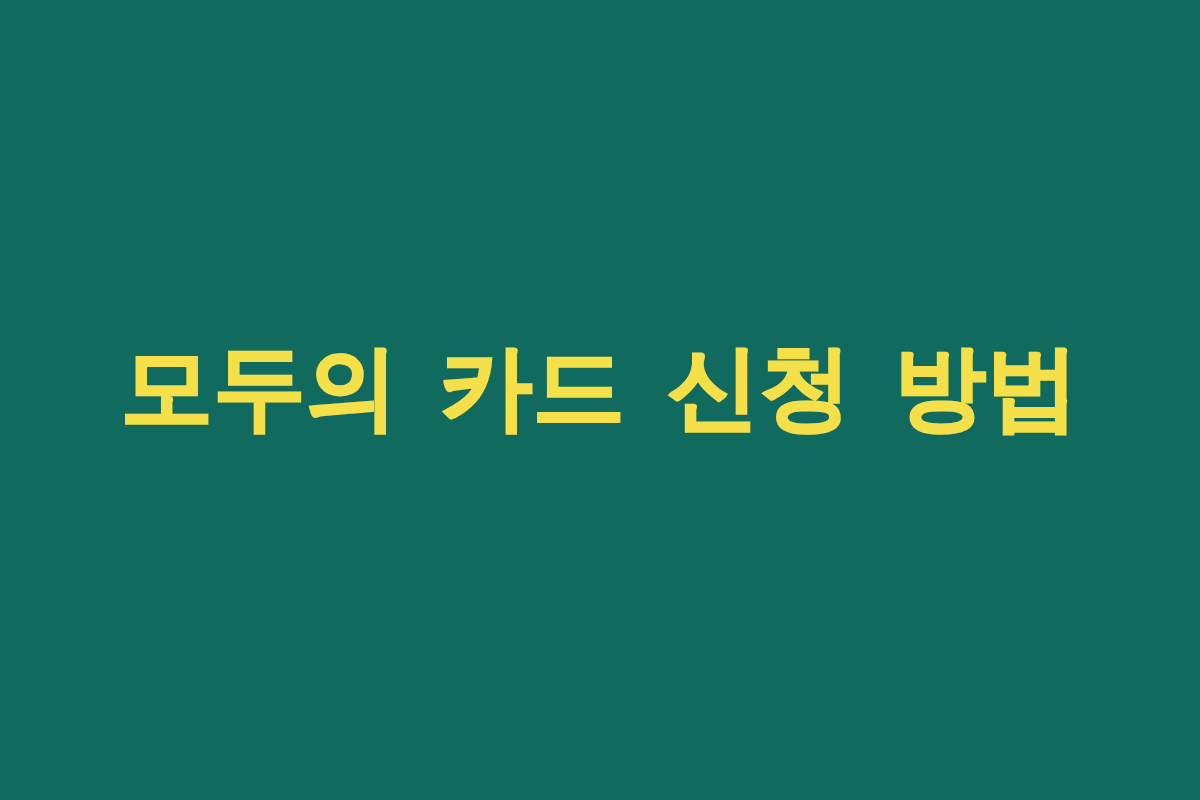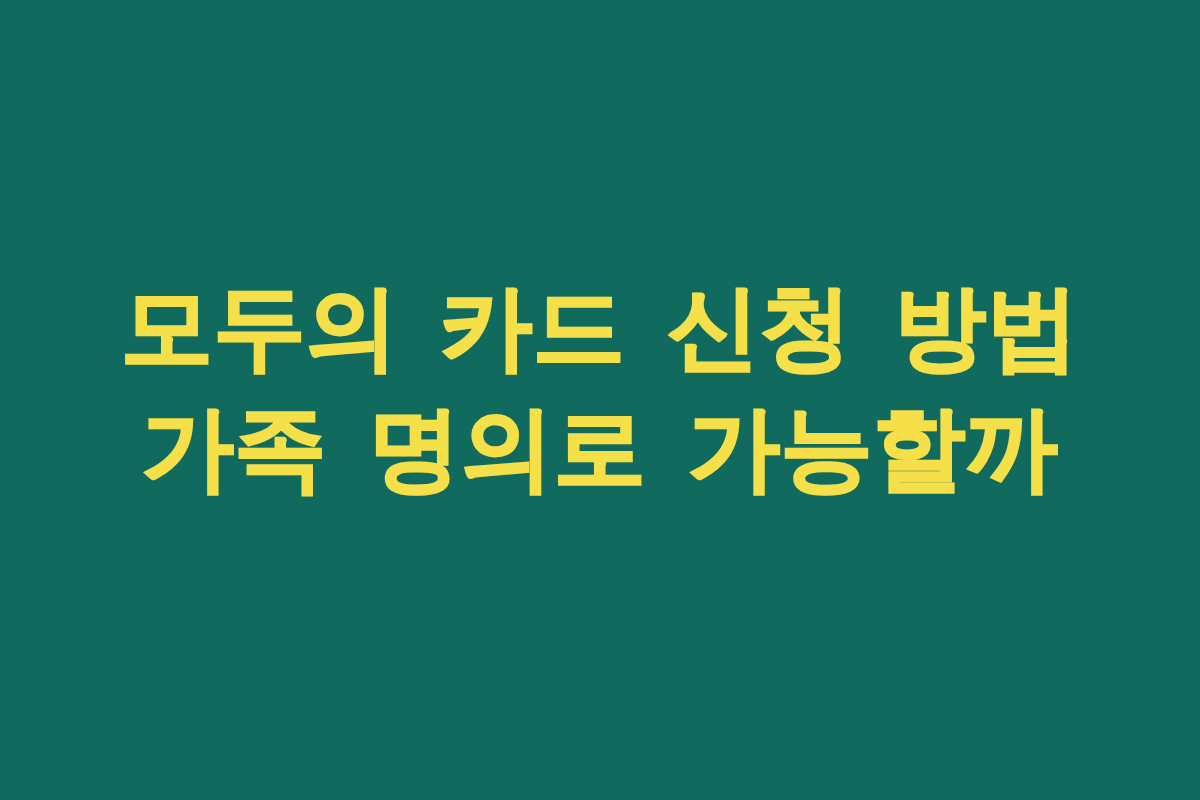--- a/index.html
+++ b/index.html
@@ -65,17 +65,16 @@
 </style>
 </head>
 <body>
 
 <div class="banner" style="background-color: rgb(16, 107, 94);">
 
   <div class="headline">
 
     <span class="headline-line line-1" style="color: rgb(245, 224, 74); -webkit-text-stroke: 2.2px rgb(245, 224, 74);">모두의 카드 신청 방법</span>
 
-    <span class="headline-line line-2" style="color: rgb(245, 224, 74); -webkit-text-stroke: 2.2px rgb(245, 224, 74);">가족 명의로 가능할까</span>
 
   </div>
 
 </div>
 
 </body></html>

